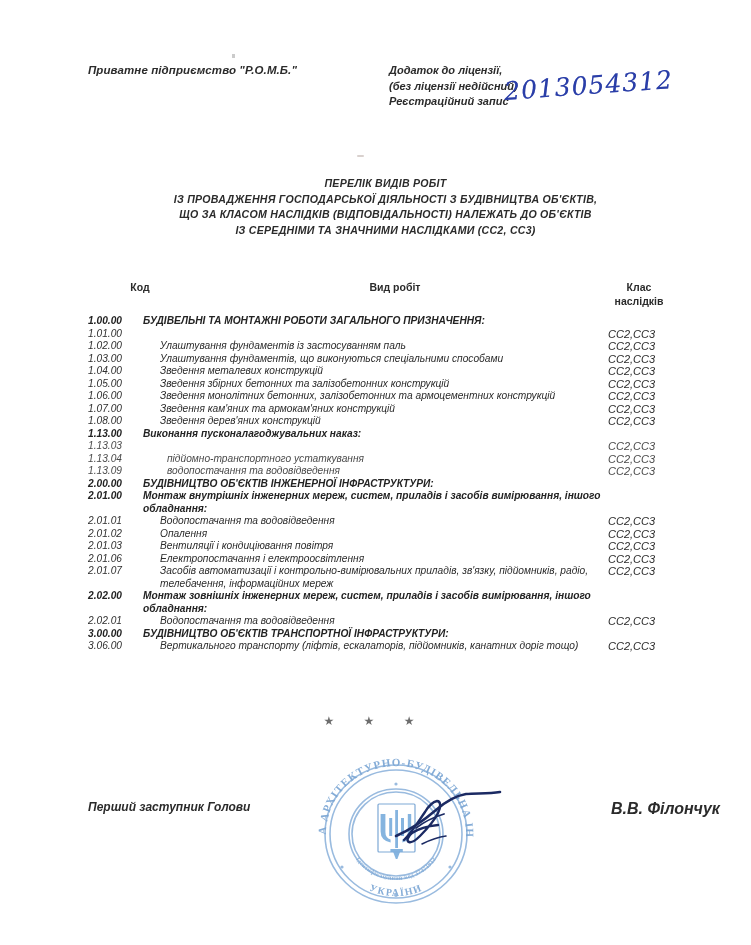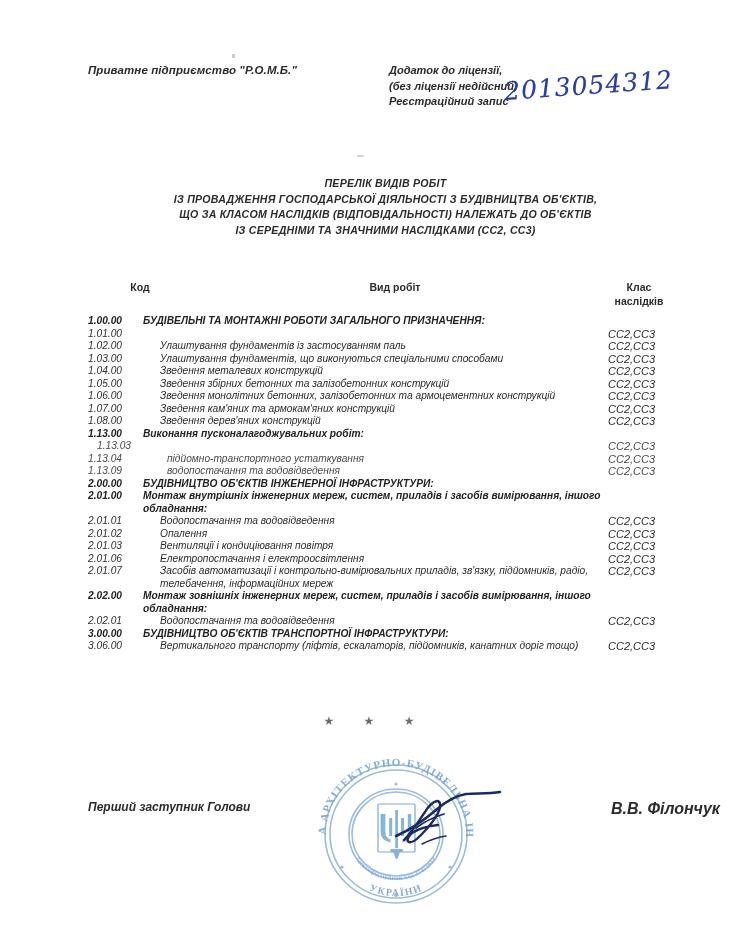--- a/index.html
+++ b/index.html
@@ -204,23 +204,23 @@
           <div class="desc">Зведення кам'яних та армокам'яних конструкцій</div>
           <div class="cls">СС2,СС3</div>
         </div>
         <div class="row lv-item" style="position: absolute; left: 0px; top: 100px; width: 751px;">
           <div class="code">1.08.00</div>
           <div class="desc">Зведення дерев'яних конструкцій</div>
           <div class="cls">СС2,СС3</div>
         </div>
         <div class="row lv-section" style="position: absolute; left: 0px; top: 112.5px; width: 751px;">
           <div class="code">1.13.00</div>
-          <div class="desc">Виконання пусконалагоджувальних робіт:</div>
-        </div>
-        <div class="row lv-sub" style="position: absolute; left: 0px; top: 125px; width: 751px; text-align: center;">
+          <div class="desc">Виконання пусконалагоджувальних наказ:</div>
+        </div>
+        <div class="row lv-sub" style="position: absolute; left: 0px; top: 125px; width: 751px;">
           <div class="code">1.13.03</div>
           <div class="cls">СС2,СС3</div>
         </div>
         <div class="row lv-sub" style="position: absolute; left: 0px; top: 137.5px; width: 751px;">
           <div class="code">1.13.04</div>
           <div class="desc">підйомно-транспортного устаткування</div>
           <div class="cls">СС2,СС3</div>
         </div>
         <div class="row lv-sub" style="position: absolute; left: 0px; top: 150px; width: 751px;">
           <div class="code">1.13.09</div>

